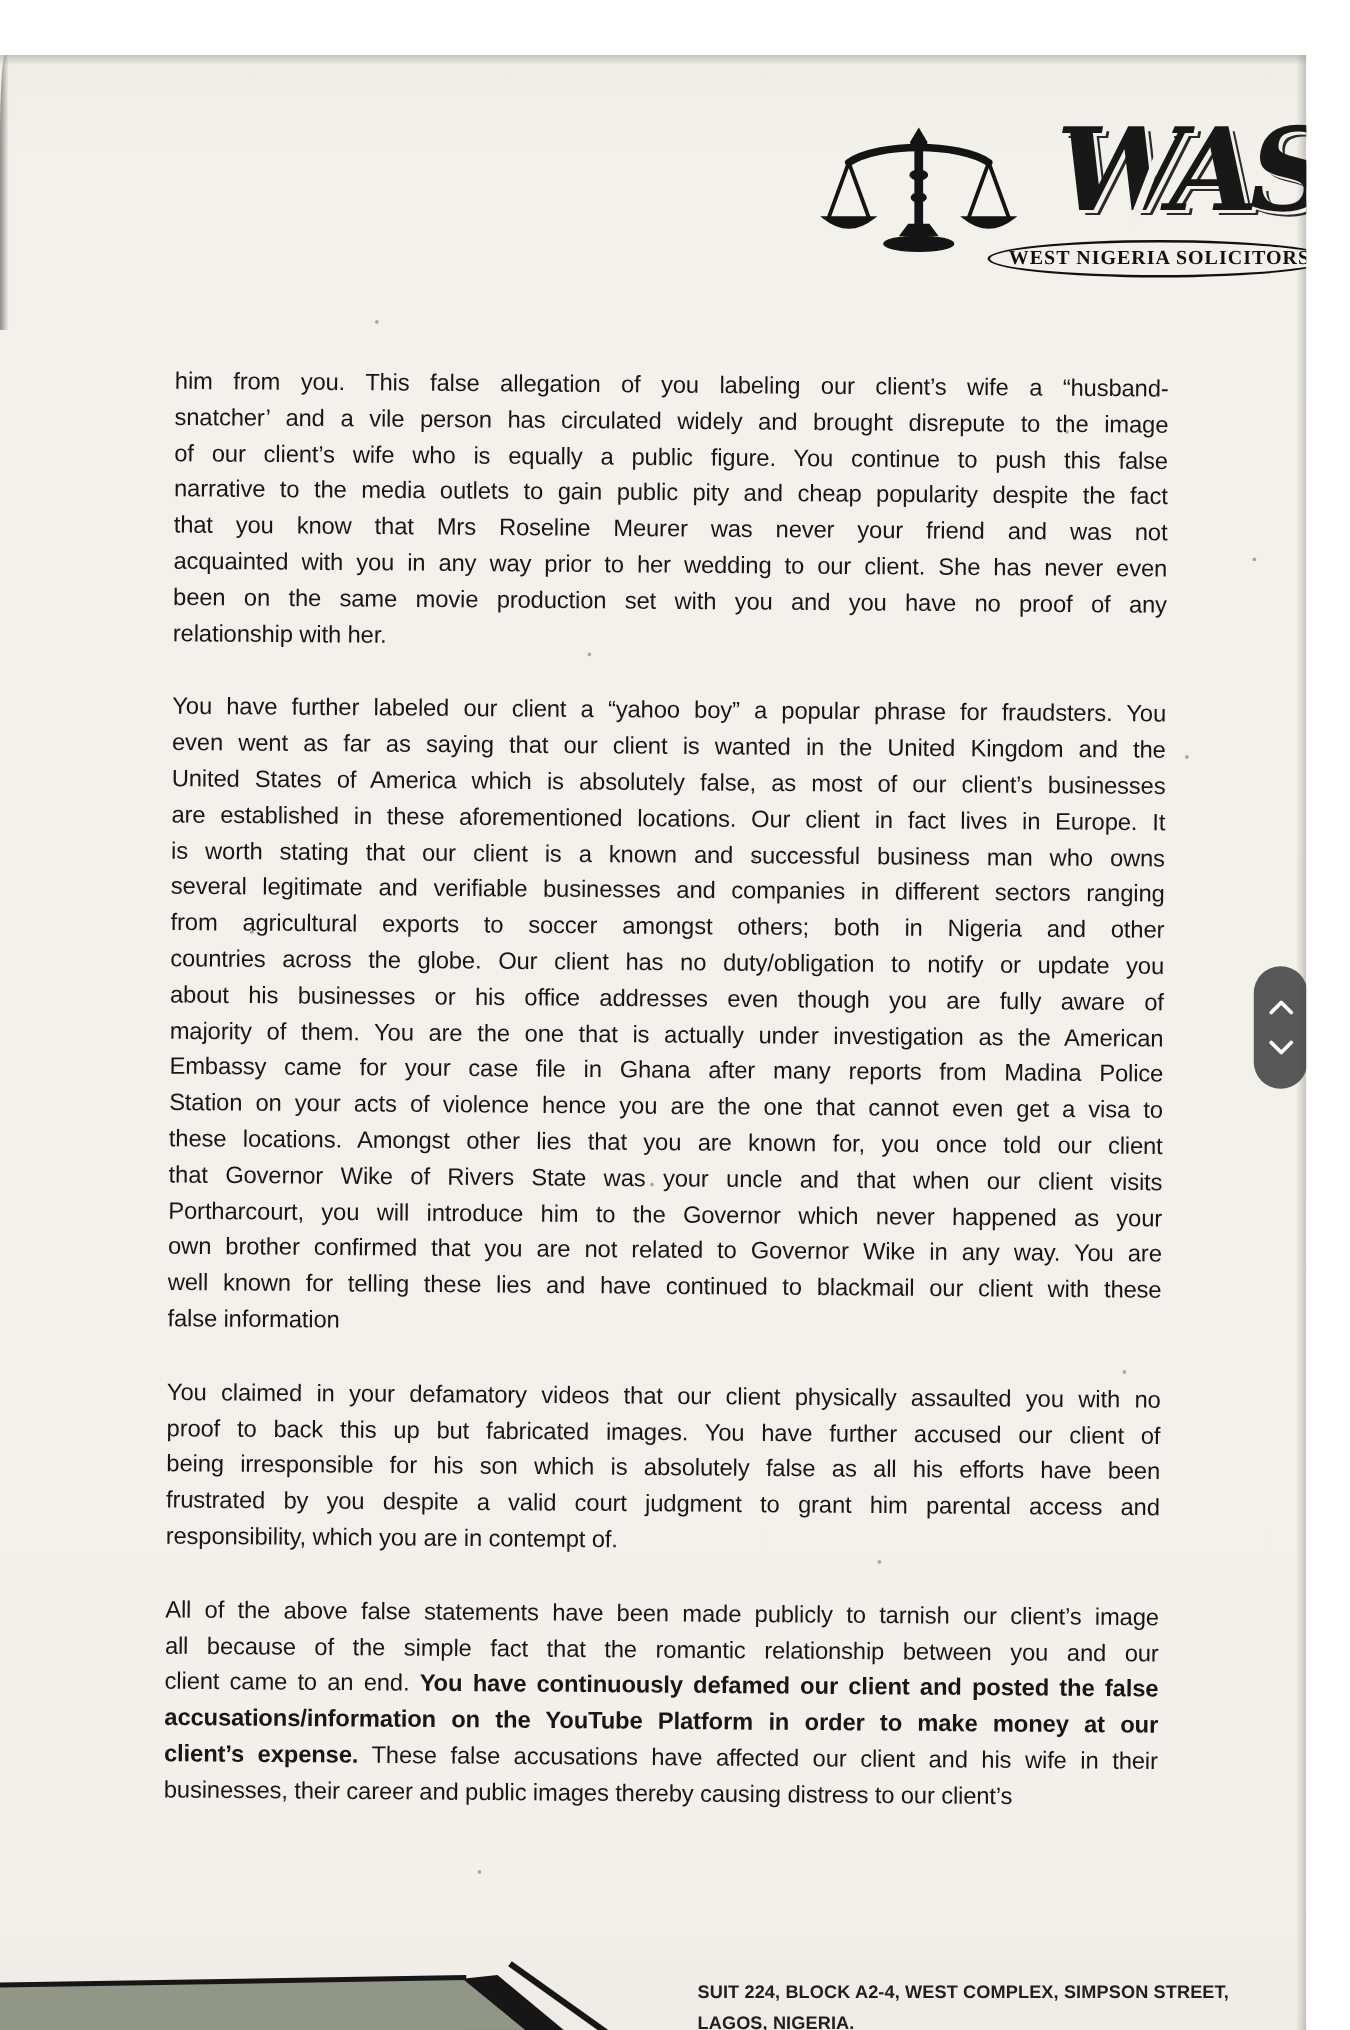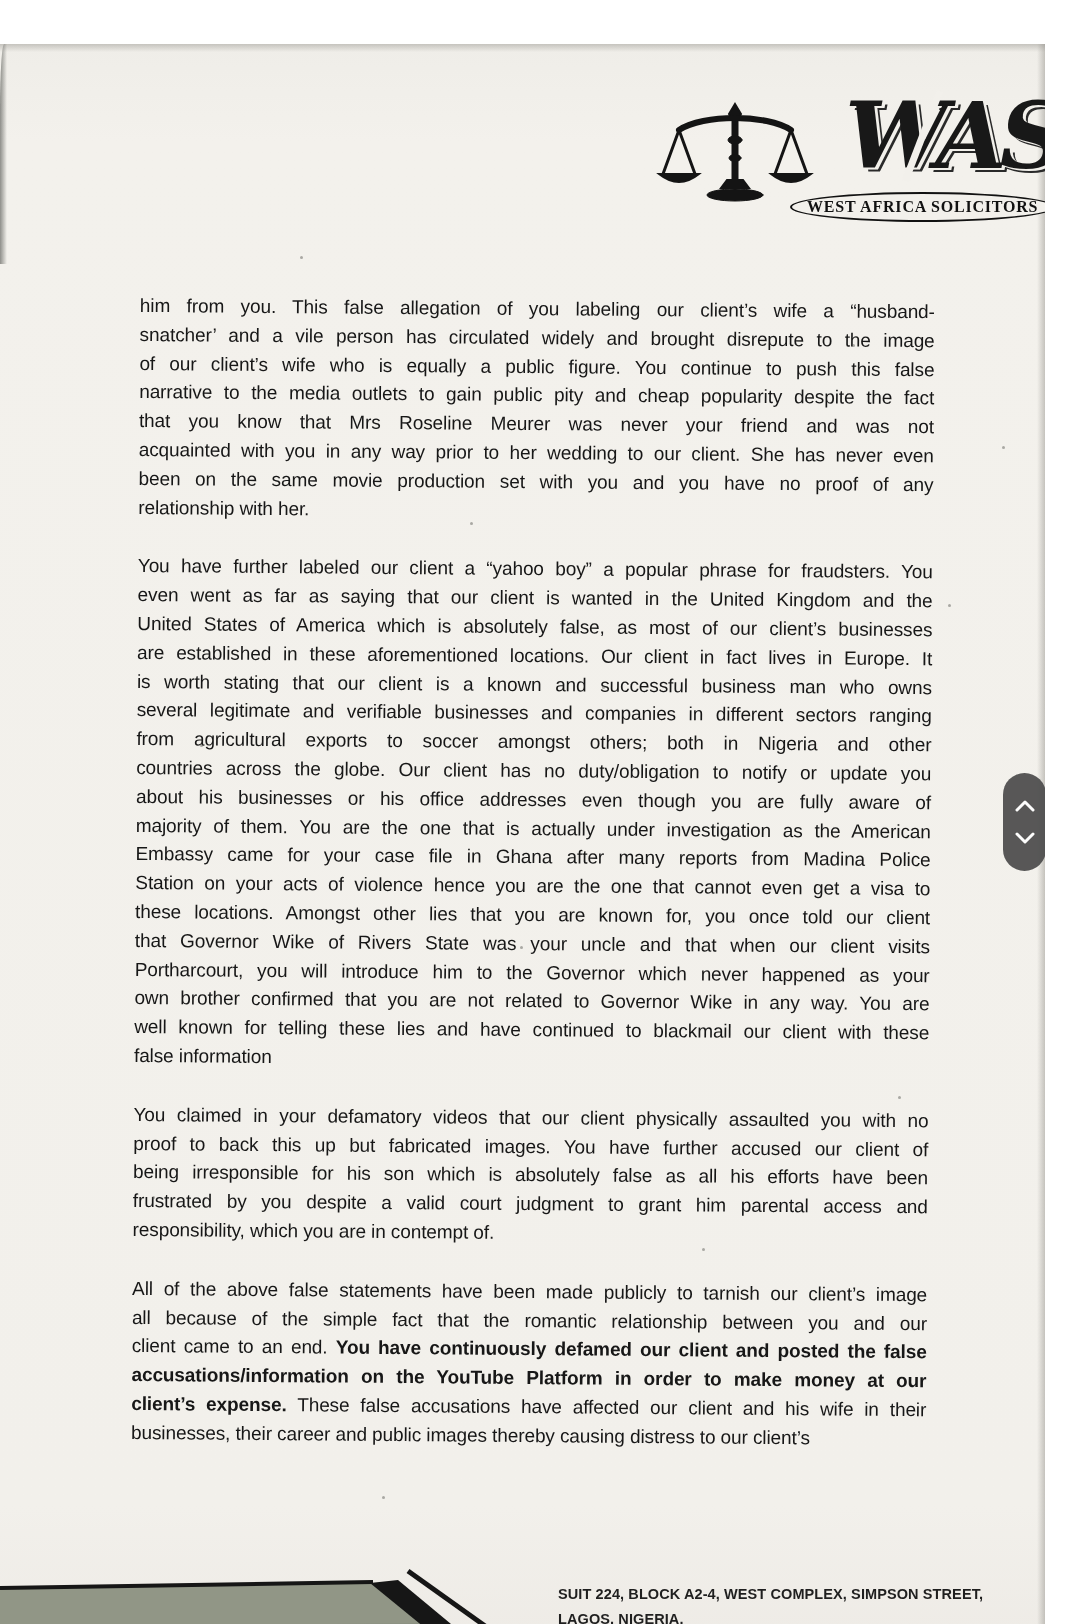--- a/index.html
+++ b/index.html
@@ -97,21 +97,21 @@
           <path d="M66 92 L94 92 L88 84 L72 84 Z" fill="#141414" stroke-width="2"></path>
           <ellipse cx="80" cy="99" rx="28" ry="6" fill="#141414"></ellipse>
         </g>
       </svg>
     </div>
     <div class="brand">
       <div class="was-wrap">
         <span class="was">WAS</span>
         <span class="slash"></span>
       </div>
-      <div class="oval">WEST AFRICA SOLICITORS</div>
+      <div class="oval">WEST NIGERIA SOLICITORS</div>
     </div>
   </header>
 
   <main class="body-text">
     <div>
         <div class="para">
           <div class="line"><span>him from you. This false allegation of you labeling our client’s wife a “husband-</span></div>
           <div class="line"><span>snatcher’ and a vile person has circulated widely and brought disrepute to the image</span></div>
           <div class="line"><span>of our client’s wife who is equally a public figure. You continue to push this false</span></div>
           <div class="line"><span>narrative to the media outlets to gain public pity and cheap popularity despite the fact</span></div>

